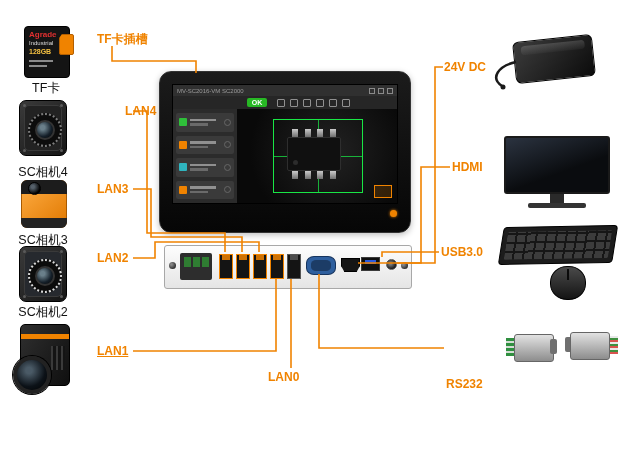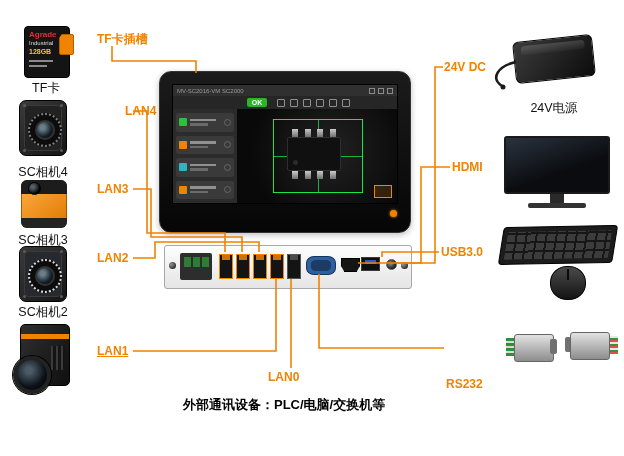--- a/index.html
+++ b/index.html
@@ -315,21 +315,20 @@
     <div class="hport"></div>
     <div class="uport"></div>
     <div class="jack"></div>
     <div class="pscrew" style="left:236px;top:16px;"></div>
   </div>
 
   <div class="adapter">
     <div class="abody"></div>
     <div class="agloss"></div>
   </div>
-  <div class="cap" style="left:510px;top:100px;width:88px;">24V电源</div>
 
   <div class="monitor">
     <div class="mscreen"></div>
     <div class="mpole"></div>
     <div class="mbase"></div>
   </div>
 
   <div class="keyboard">
     <div class="keys"></div>
   </div>
@@ -341,21 +340,20 @@
       <div class="dbshell" style="left:8px;top:10px;width:38px;height:26px;"></div>
       <div class="dbface" style="left:44px;top:15px;"></div>
     </div>
     <div>
       <div class="dbface" style="left:59px;top:13px;"></div>
       <div class="dbshell" style="left:64px;top:8px;width:38px;height:26px;"></div>
       <div class="dbwiresB"></div>
     </div>
   </div>
 
-  <div class="note">外部通讯设备：PLC/电脑/交换机等</div>
 
   <svg class="wires" width="624" height="456" viewBox="0 0 624 456">
     <polyline points="112,46 112,61 196,61 196,73"></polyline>
     <polyline points="133,111 147,111 147,233 225,233 225,252"></polyline>
     <polyline points="133,189 151,189 151,237 242,237 242,252"></polyline>
     <polyline points="133,258 155,258 155,242 259,242 259,252"></polyline>
     <polyline points="133,351 276,351 276,279"></polyline>
     <polyline points="291,368 291,279"></polyline>
     <polyline points="443,67 435,67 435,263 397,263"></polyline>
     <polyline points="450,167 421,167 421,263 358,263"></polyline>

